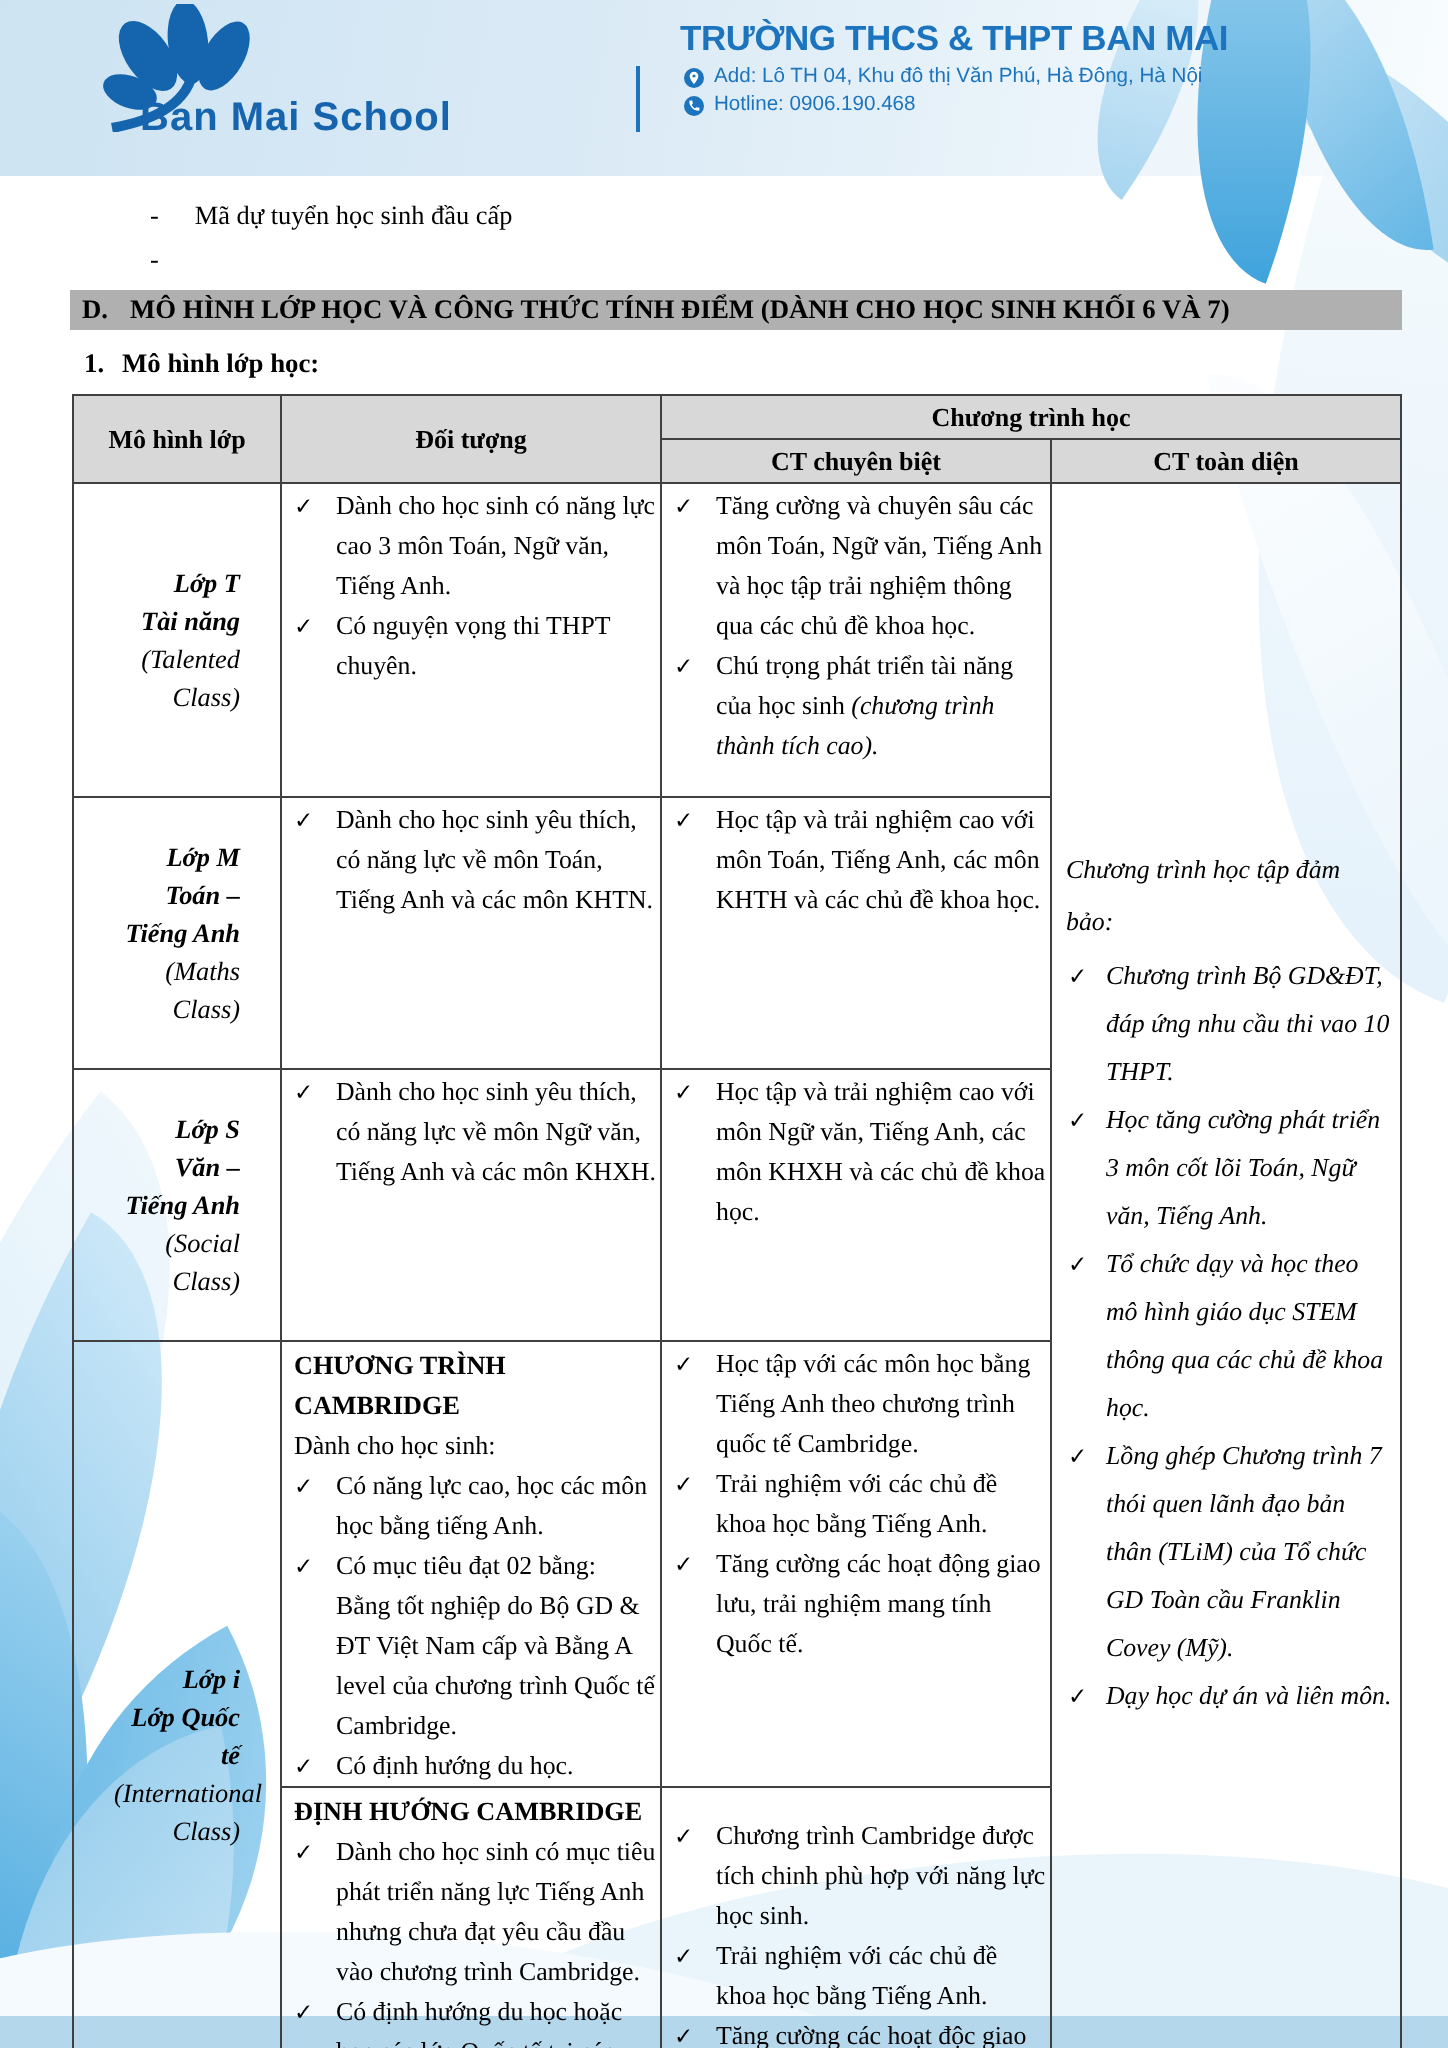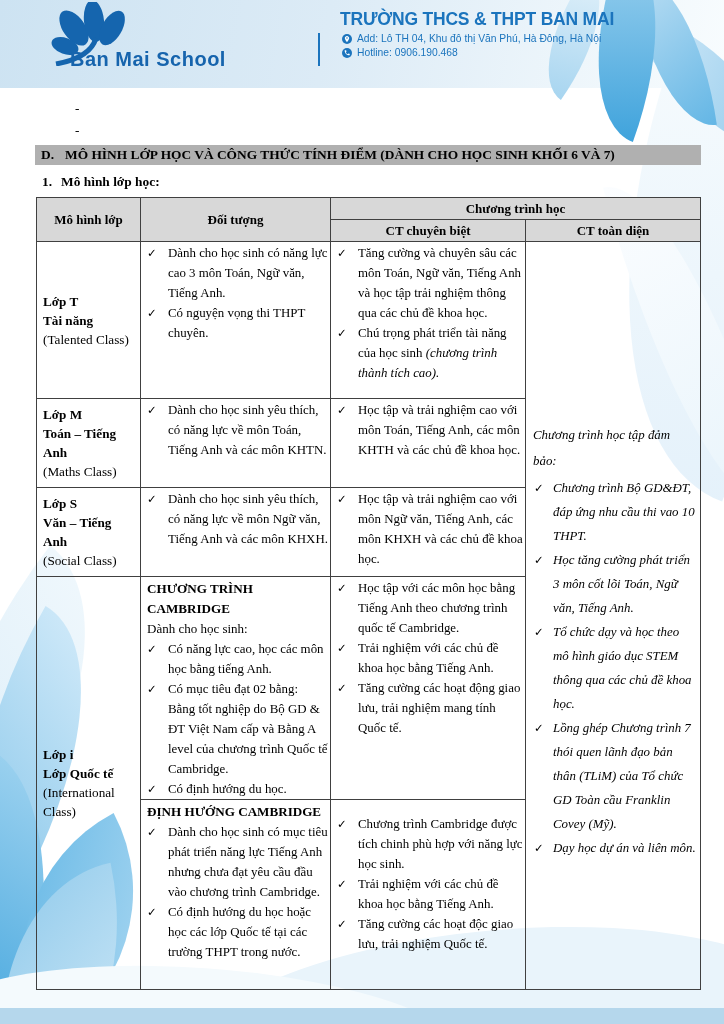--- a/index.html
+++ b/index.html
@@ -56,21 +56,21 @@
   
   .section-heading{margin:4px 0 0 35px;width:656px;background:#b0b0b0;color:#000;
                    font-weight:bold;font-size:13.4px;line-height:16px;padding:2px 4px 2px 6px;
                    display:flex;gap:11px;}
   .subsection{margin:9px 0 0 42px;font-weight:bold;font-size:13.4px;display:flex;gap:9px;}
   
   table{margin:7px 0 0 36px;width:664px;border-collapse:collapse;table-layout:fixed;}
   th,td{border:1px solid #404040;padding:0;vertical-align:top;background:transparent;}
   thead th{background:#d8d8d8;font-weight:bold;font-size:13px;text-align:center;
            vertical-align:middle;height:21px;line-height:15px;}
-  .model-cell{text-align:left;vertical-align:middle;font-size:13.2px;line-height:19px;padding:6px;}
+  .model-cell{text-align:right;vertical-align:middle;font-size:13.2px;line-height:19px;padding:20px;font-style:italic;}
   .model-name{font-weight:bold;}
   .list-cell{padding:1px 0 0 0;}
   .li{display:flex;font-size:12.9px;line-height:20px;padding:0 2px 0 3px;}
   .check{width:21px;flex:none;font-family:"DejaVu Sans",sans-serif;font-size:11.5px;
          padding-left:3px;font-weight:bold;}
   .t{flex:1;}
   .t .it{font-style:italic;}
   .sub-heading{font-weight:bold;font-size:13.1px;line-height:20px;padding:1px 4px 0 6px;}
   .intro-line{font-size:13px;line-height:20px;padding:0 4px 0 6px;}
   .comp-cell{vertical-align:top;padding:180px 2px 0 2px;font-style:italic;}
@@ -130,20 +130,21 @@
             <path d="M9.2 10.9c.9 1.8 2.3 3.2 4.1 4.1l1.4-1.4c.2-.2.5-.3.7-.2.8.3 1.6.4 2.4.4.4 0 .7.3.7.7v2.4c0 .4-.3.7-.7.7C11.4 17.6 6.4 12.6 6.4 6.2c0-.4.3-.7.7-.7h2.4c.4 0 .7.3.7.7 0 .8.1 1.6.4 2.4.1.2 0 .5-.2.7l-1.2 1.6z" fill="#fff"></path>
           </svg>
           <span>Hotline: 0906.190.468</span>
         </div>
       </div>
     </div>
 
     <div class="bullets">
       <div class="bullet">
         <span>-</span>
+        <span>Mã dự tuyển học sinh đầu cấp</span>
       </div>
       <div class="bullet">
         <span>-</span>
       </div>
     </div>
 
     <div class="section-heading">
       <span>D.</span>
       <span>MÔ HÌNH LỚP HỌC VÀ CÔNG THỨC TÍNH ĐIỂM (DÀNH CHO HỌC SINH KHỐI 6 VÀ 7)</span>
     </div>

